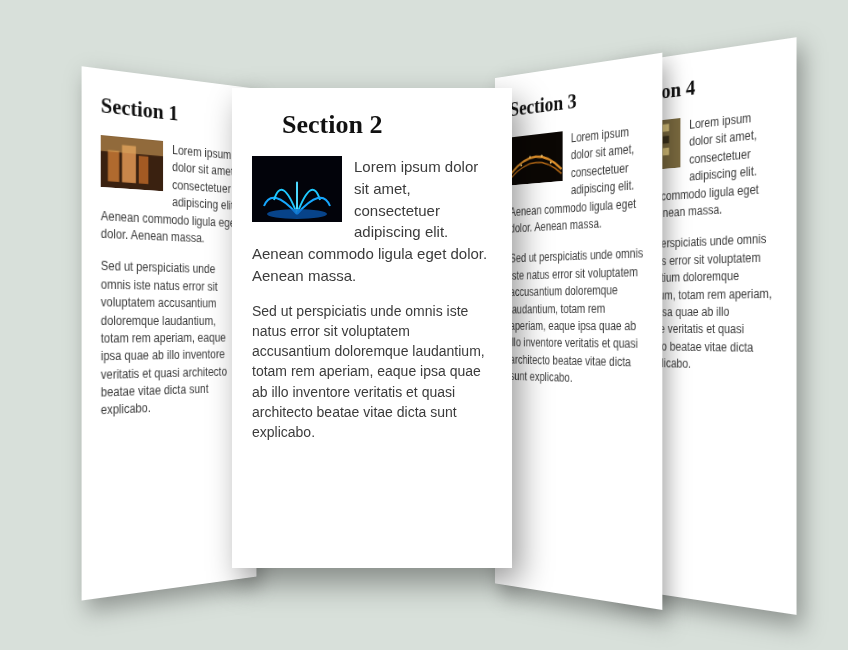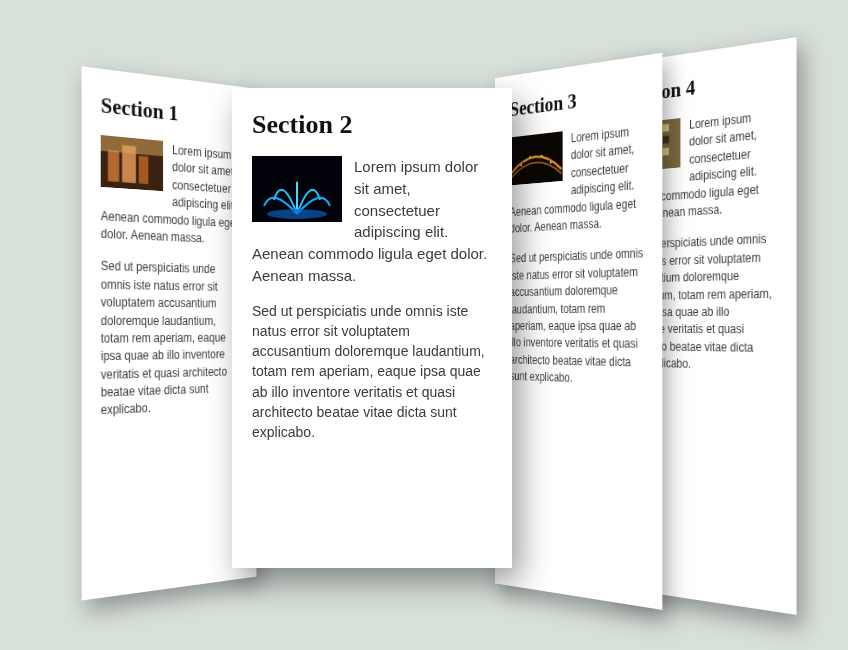--- a/index.html
+++ b/index.html
@@ -27,21 +27,21 @@
     box-shadow: 6px 10px 22px rgba(0,0,0,0.35);
     transform-style: preserve-3d;
   }
   .panel h2 {
     font-family: Georgia, "Times New Roman", serif;
     font-weight: 700;
     color: #111;
     margin-bottom: 16px;
     font-size: 22px;
   }
-  .panel.active h2 { font-size: 26px; }
+  .panel.active h2 { font-size: 26px; margin-left: 30px; }
   .panel .thumb {
     float: left;
     width: 68px;
     height: 50px;
     margin: 0 10px 6px 0;
     background: #444;
   }
   .panel.active .thumb { width: 90px; height: 66px; margin: 0 12px 8px 0; }
   .panel p {
     color: #3b3b3b;

